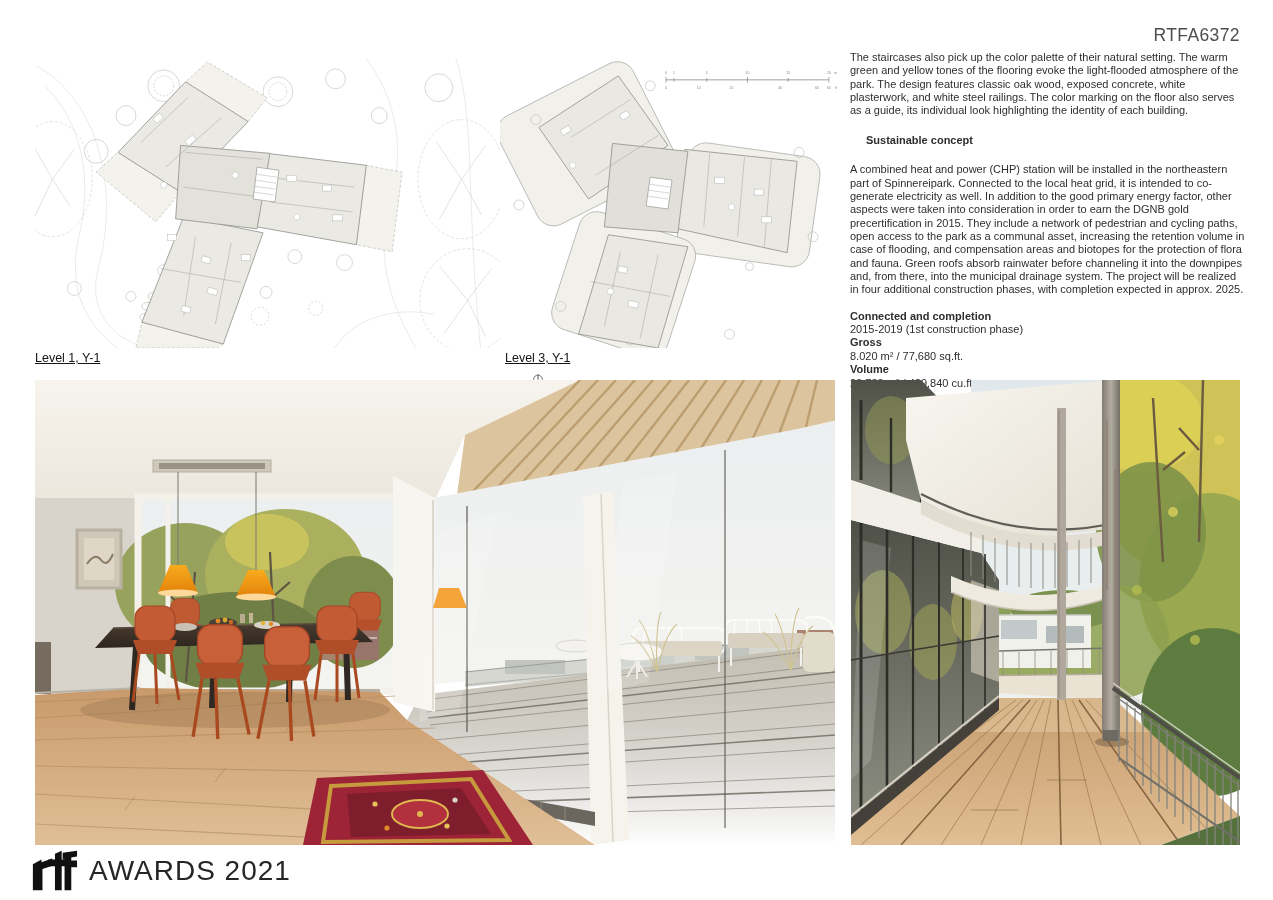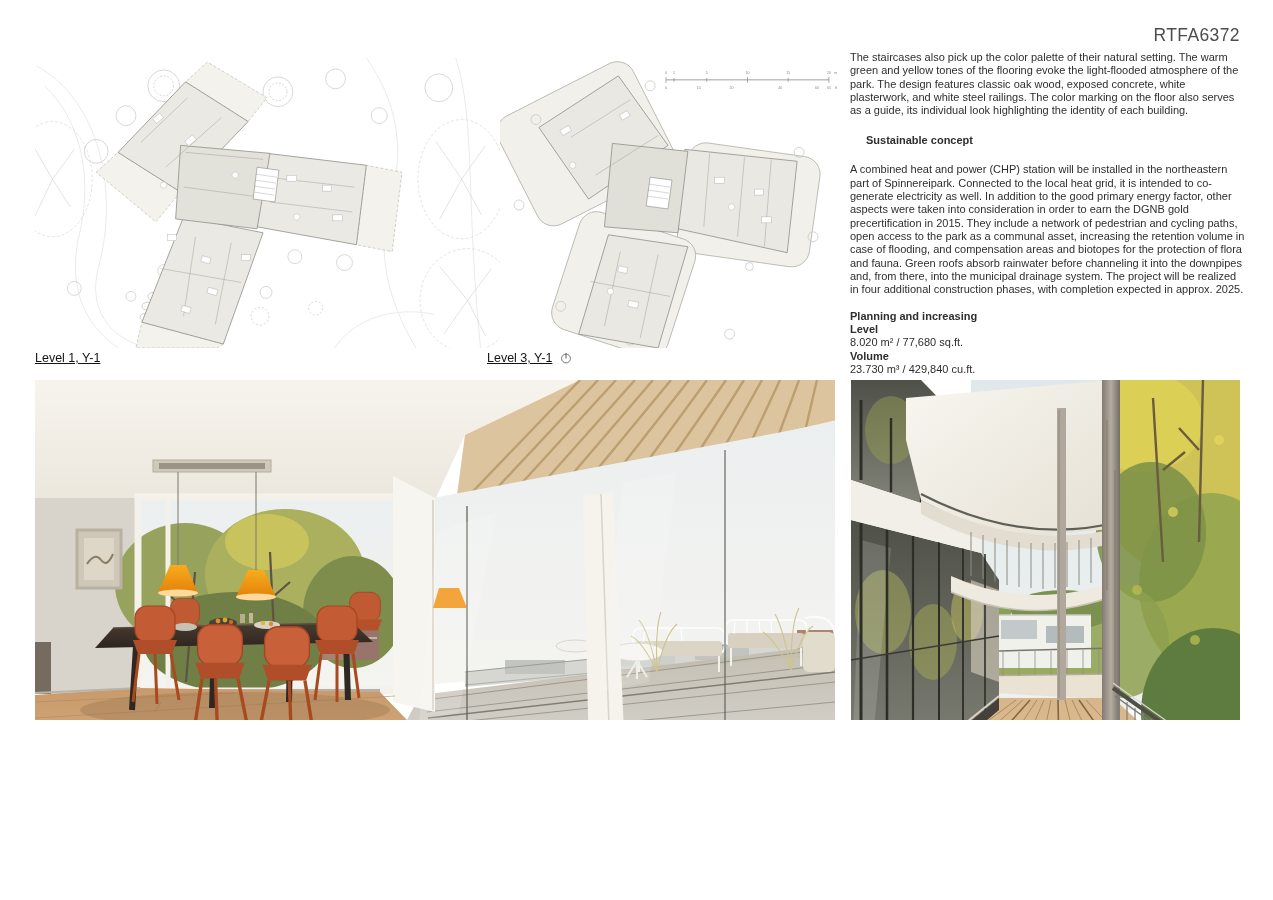--- a/index.html
+++ b/index.html
@@ -1,25 +1,25 @@
 <!DOCTYPE html>
 <html><head>
 <meta charset="utf-8">
 <style>
   html,body{margin:0;padding:0;background:#fff;}
-  .board{position:relative;width:1273px;height:720px;background:#fff;overflow:hidden;
+  .board{position:relative;width:1273px;height:900px;background:#fff;overflow:hidden;
          font-family:"Liberation Sans","DejaVu Sans",sans-serif;color:#2e2e2e;}
   .ref-id{position:absolute;top:25px;right:33px;font-size:17.5px;color:#4d4d4d;letter-spacing:.4px;}
   
   .plan{position:absolute;top:58px;margin:0;}
   .plan-1{left:35px;width:465px;height:290px;}
   .plan-2{left:500px;width:340px;height:290px;}
   .plan svg{display:block;width:100%;height:100%;}
   .plan-caption{position:absolute;top:351px;font-size:12.5px;color:#141414;display:flex;align-items:center;gap:8px;text-decoration:underline;}
-  .cap-1{left:35px;} .cap-2{left:487px;}
+  .cap-1{left:35px;} .cap-2{left:505px;flex-direction:column;}
   
   .article{position:absolute;left:850px;top:51px;width:397px;font-size:11px;line-height:1.215;}
   .article p{margin:0 0 13px 0;}
   .article h3{margin:16px;font-size:11px;line-height:1.215;font-weight:bold;}
   .facts{margin-top:13px;}
   .fact-label{font-weight:bold;}
   
   .photo{position:absolute;top:380px;margin:0;}
   .photo-left{left:35px;width:800px;height:465px;}
   .photo-right{left:851px;width:389px;height:465px;}
@@ -206,22 +206,23 @@
       <circle cx="6" cy="6.5" r="4.4" fill="none" stroke="#666" stroke-width="0.9"></circle>
       <line x1="6" y1="1" x2="6" y2="6.5" stroke="#666" stroke-width="1.1"></line>
     </svg>
   </div>
 
   <div class="article">
     <p>The staircases also pick up the color palette of their natural setting. The warm green and yellow tones of the flooring evoke the light-flooded atmosphere of the park. The design features classic oak wood, exposed concrete, white plasterwork, and white steel railings. The color marking on the floor also serves as a guide, its individual look highlighting the identity of each building.</p>
     <h3>Sustainable concept</h3>
     <p>A combined heat and power (CHP) station will be installed in the northeastern part of Spinnereipark. Connected to the local heat grid, it is intended to co-generate electricity as well. In addition to the good primary energy factor, other aspects were taken into consideration in order to earn the DGNB gold precertification in 2015. They include a network of pedestrian and cycling paths, open access to the park as a communal asset, increasing the retention volume in case of flooding, and compensation areas and biotopes for the protection of flora and fauna. Green roofs absorb rainwater before channeling it into the downpipes and, from there, into the municipal drainage system. The project will be realized in four additional construction phases, with completion expected in approx. 2025.</p>
     <div class="facts">
-      <div class="fact-label">Planning and increasing</div>
-      <div class="fact-label">Level</div>
+      <div class="fact-label">Connected and completion</div>
+      <div class="fact-value">2015-2019 (1st construction phase)</div>
+      <div class="fact-label">Gross</div>
       <div class="fact-value">8.020 m² / 77,680 sq.ft.</div>
       <div class="fact-label">Volume</div>
       <div class="fact-value">23.730 m³ / 429,840 cu.ft.</div>
     </div>
   </div>
 
   <figure class="photo photo-left">
     <svg viewBox="0 0 800 465" preserveAspectRatio="none">
       <defs>
         <linearGradient id="ceil" x1="0" y1="0" x2="0" y2="1">

